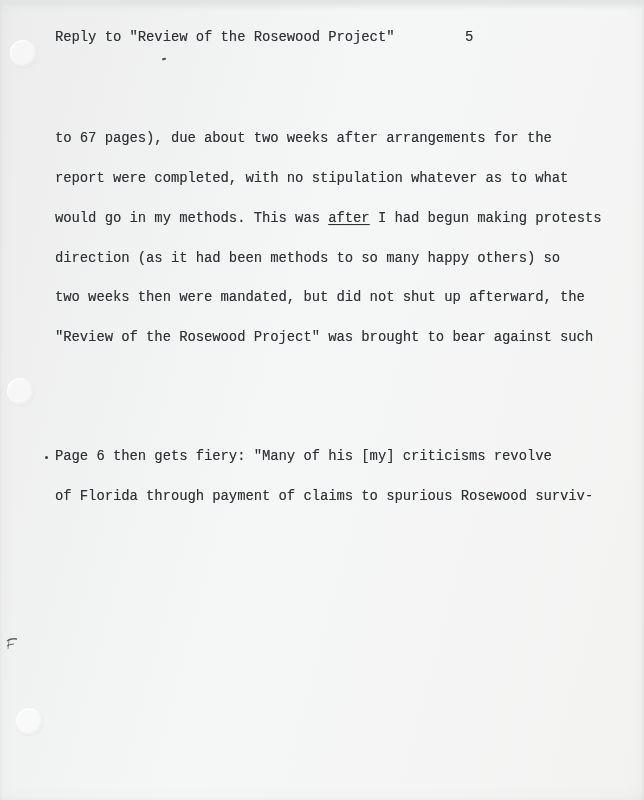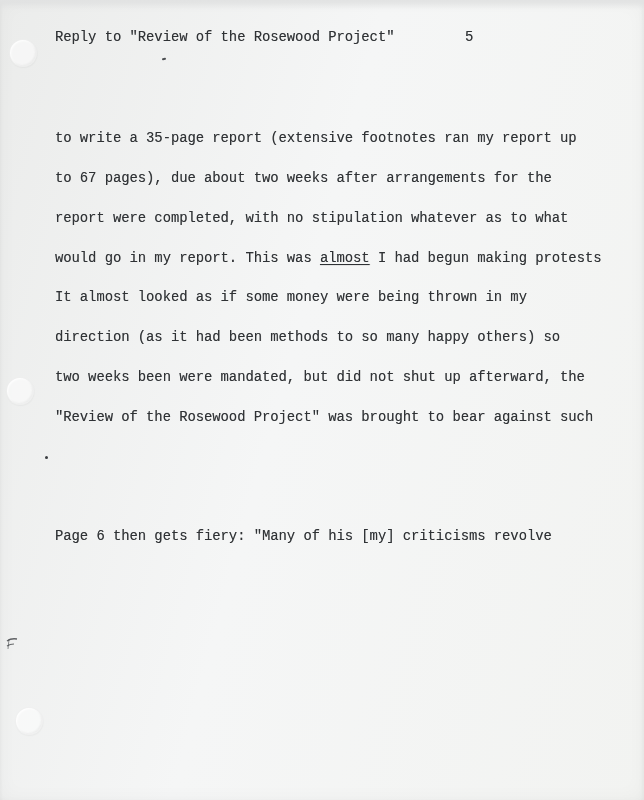--- a/index.html
+++ b/index.html
@@ -85,32 +85,31 @@
   </div>
 
   <div class="doc-header typewriter">
     <span class="doc-title">Reply to "Review of the Rosewood Project"</span>
     <span class="page-number">5</span>
   </div>
 
   <div class="doc-body typewriter">
 
     <div class="para">
-      <div class="line">to write a 35-page report (extensive footnotes ran my report up</div>
       <div class="line">to 67 pages), due about two weeks after arrangements for the</div>
       <div class="line">report were completed, with no stipulation whatever as to what</div>
-      <div class="line"><span>would go in my report. This was </span><span class="u-word">almost</span><span> I had begun making protests</span></div>
-      <div class="line">It almost looked as if some money were being thrown in my</div>
+      <div class="line"><span>would go in my methods. This was </span><span class="u-word">after</span><span> I had begun making protests</span></div>
       <div class="line">direction (as it had been methods to so many happy others) so</div>
-      <div class="line">two weeks been were mandated, but did not shut up afterward, the</div>
+      <div class="line">two weeks then were mandated, but did not shut up afterward, the</div>
       <div class="line">"Review of the Rosewood Project" was brought to bear against such</div>
     </div>
 
     <div class="para">
       <div class="line">Page 6 then gets fiery: "Many of his [my] criticisms revolve</div>
+      <div class="line">of Florida through payment of claims to spurious Rosewood surviv-</div>
       
       
       
       
       
       
       
       
       
       

